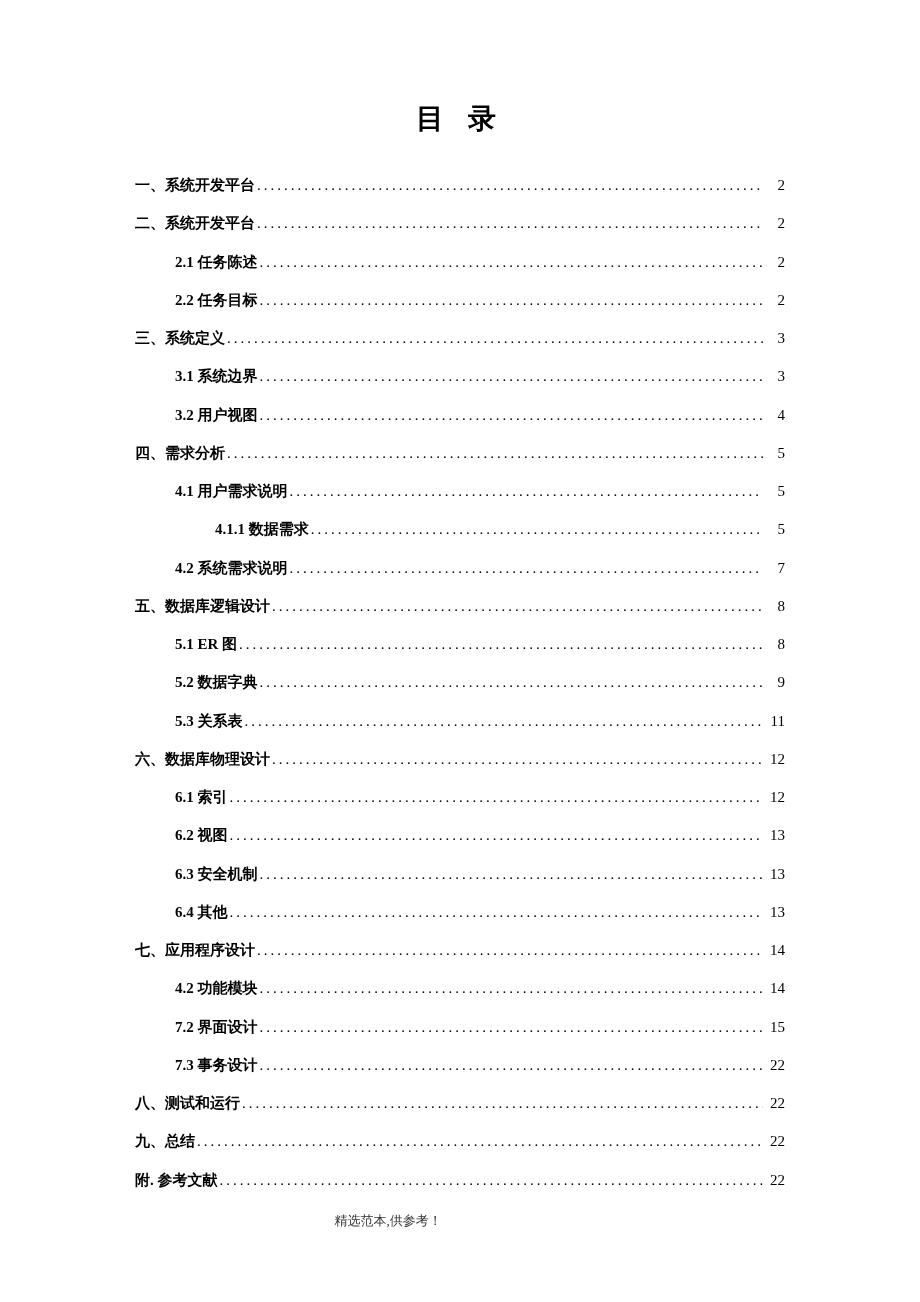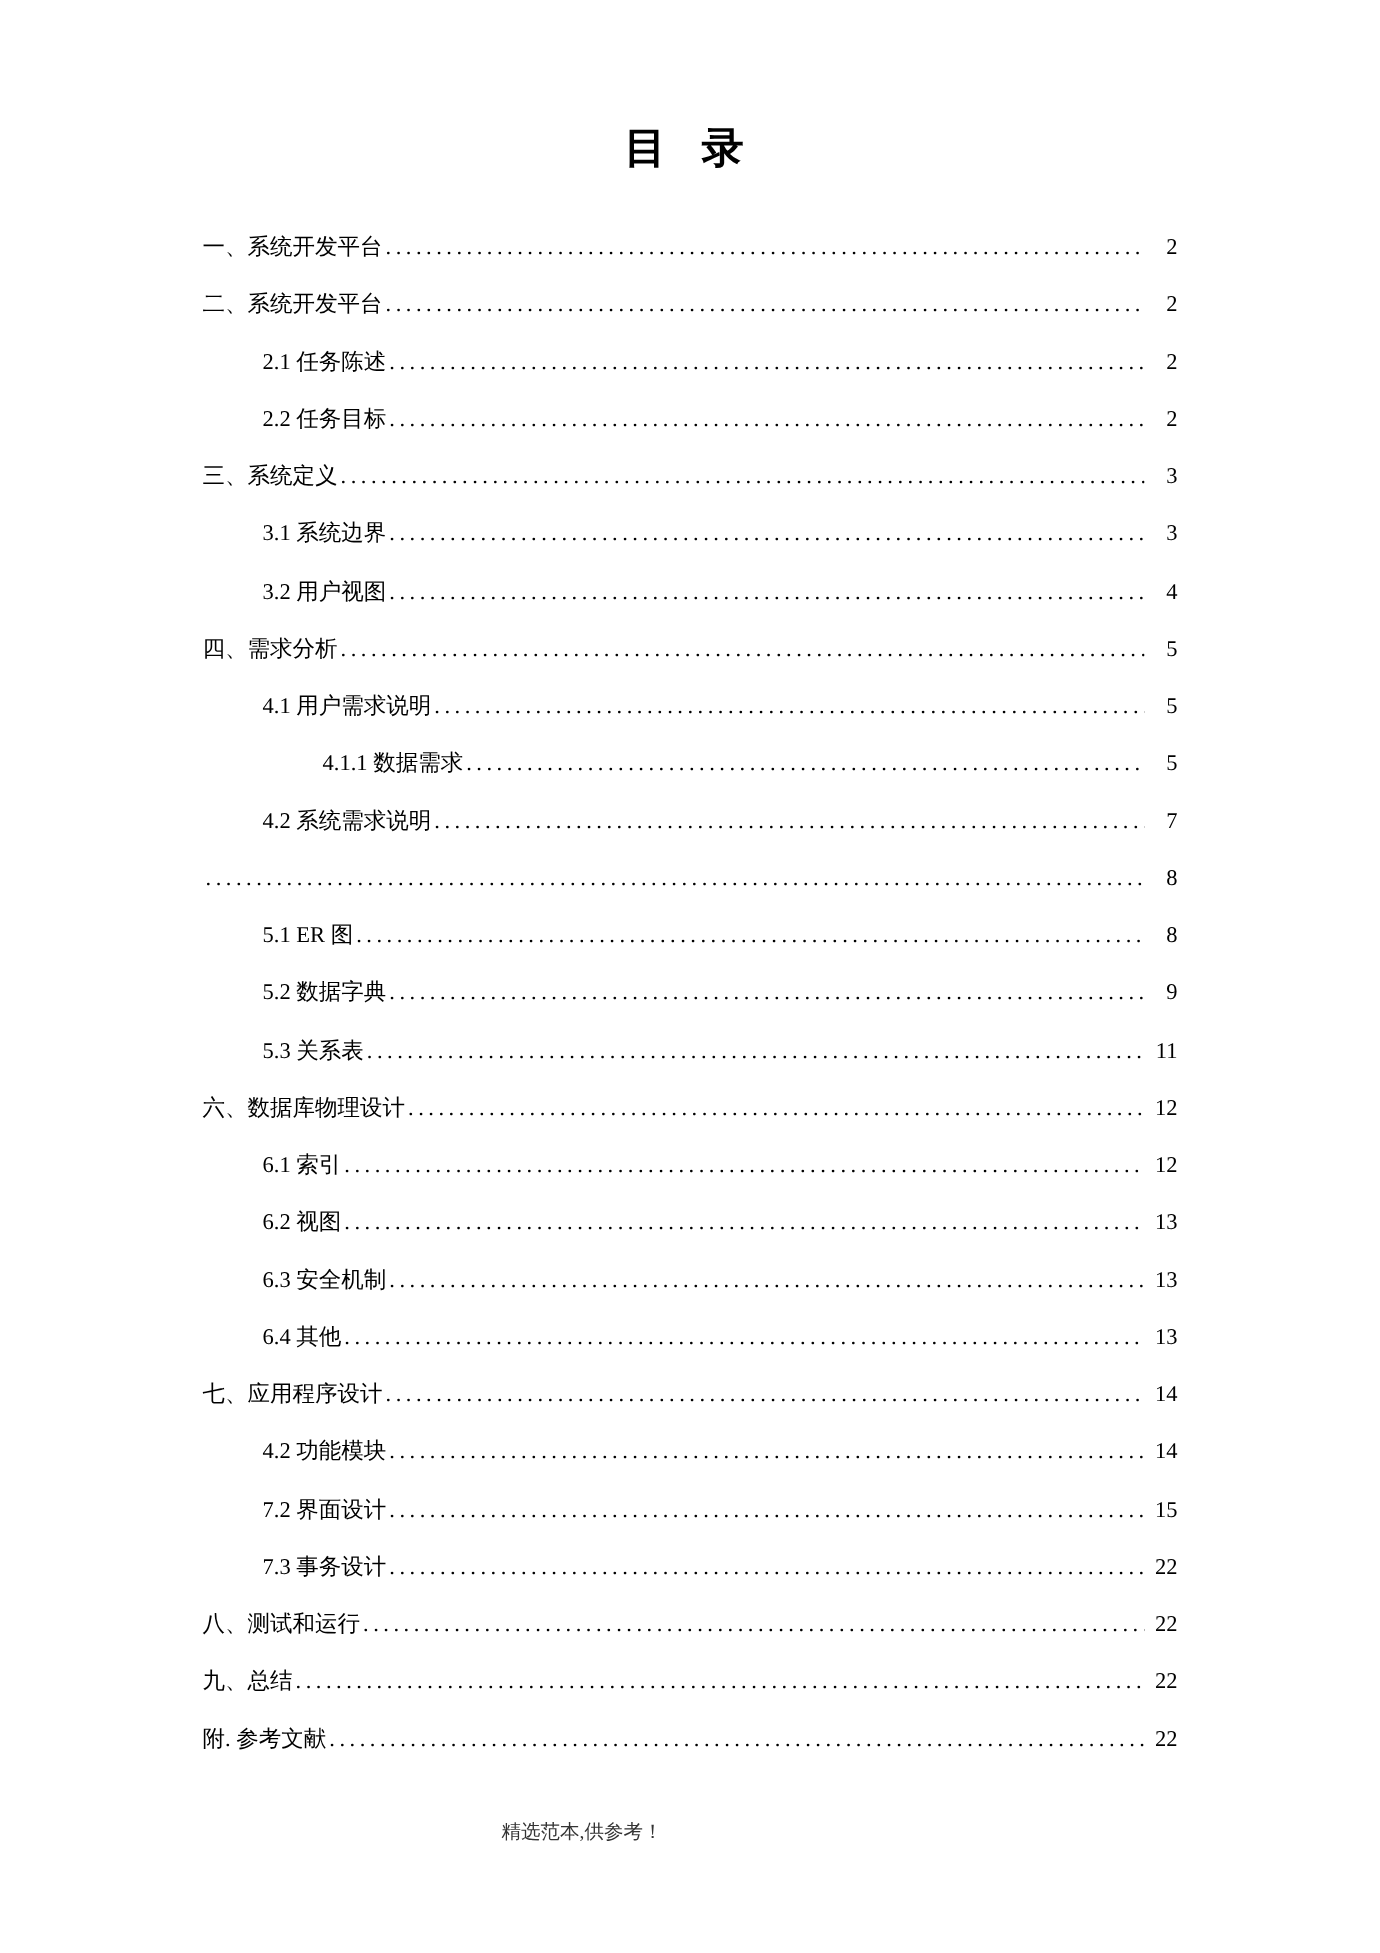--- a/index.html
+++ b/index.html
@@ -8,21 +8,21 @@
       box-sizing: border-box;
     }
     body {
       background: #ffffff;
       width: 920px;
       height: 1302px;
       font-family: "SimSun", "宋体", serif;
       color: #000000;
     }
     .page {
-      padding: 80px 135px 0 135px;
+      padding: 100px 135px 0 135px;
     }
     .toc-title {
       text-align: center;
       font-size: 28px;
       font-weight: bold;
       letter-spacing: 8px;
       margin-bottom: 28px;
       font-family: "SimHei", "黑体", sans-serif;
     }
     .toc-entry {
@@ -37,20 +37,21 @@
     }
     .toc-entry.level-2 {
       padding-left: 40px;
       align-items: center;
     }
     .toc-entry.level-3 {
       padding-left: 80px;
     }
     .toc-label {
       flex: 0 0 auto;
+      font-weight: bold;
     }
     .toc-dots {
       flex: 1 1 auto;
       overflow: hidden;
       letter-spacing: 3px;
       color: #000;
       margin: 0 2px;
     }
     .toc-dots::after {
       content: "..................................................................................................................................................";
@@ -125,20 +126,21 @@
         <span class="toc-label">4.1.1 数据需求</span>
         <span class="toc-dots"></span>
         <span class="toc-page">5</span>
       </div>
       <div class="toc-entry level-2">
         <span class="toc-label">4.2 系统需求说明</span>
         <span class="toc-dots"></span>
         <span class="toc-page">7</span>
       </div>
       <div class="toc-entry level-1">
+        <span class="toc-label">五、数据库逻辑设计</span>
         <span class="toc-dots"></span>
         <span class="toc-page">8</span>
       </div>
       <div class="toc-entry level-2">
         <span class="toc-label">5.1 ER 图</span>
         <span class="toc-dots"></span>
         <span class="toc-page">8</span>
       </div>
       <div class="toc-entry level-2">
         <span class="toc-label">5.2 数据字典</span>

